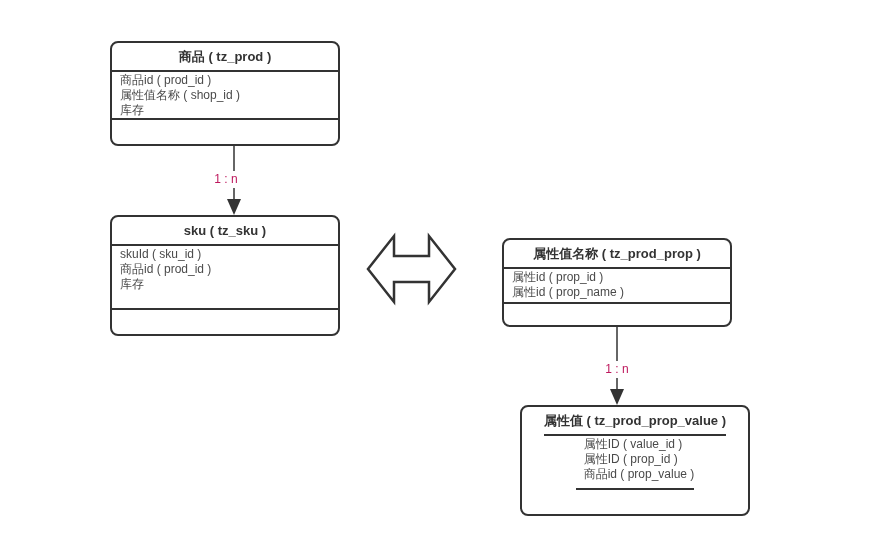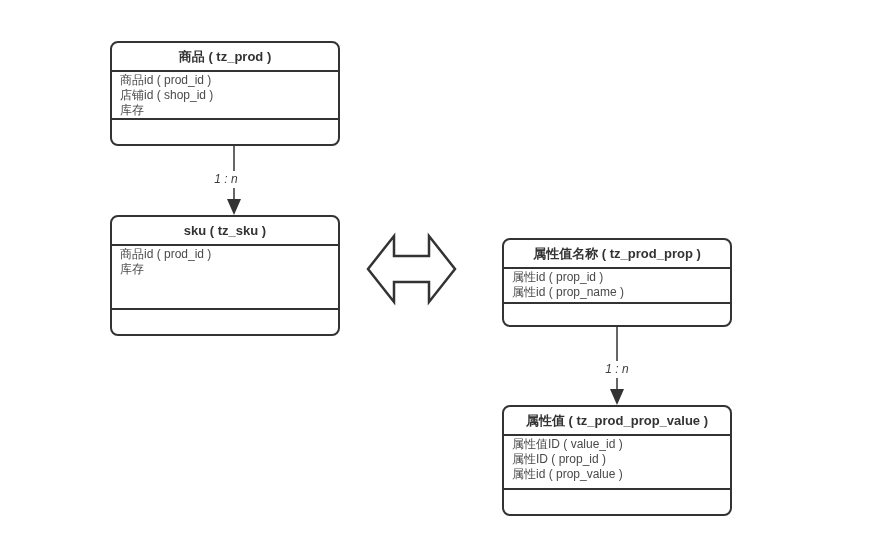--- a/index.html
+++ b/index.html
@@ -45,33 +45,32 @@
     font-size: 12px;
     line-height: 15px;
     color: #4a4a4a;
     overflow: hidden;
   }
   .t-field { white-space: nowrap; }
   .t-empty { flex: none; height: 24px; }
   .t-prod  { left: 110px; top: 41px;  width: 230px; height: 105px; }
   .t-sku   { left: 110px; top: 215px; width: 230px; height: 121px; }
   .t-prop  { left: 502px; top: 238px; width: 230px; height: 89px;  }
-  .t-value { left: 502px; top: 405px; width: 230px; height: 111px; }
+  .t-value { left: 520px; top: 405px; width: 230px; height: 111px; align-items: center; }
   .t-prop .t-empty { height: 21px; }
   .rel-label {
     position: absolute;
     width: 52px;
     height: 17px;
     background: #ffffff;
     font-size: 12px;
     line-height: 17px;
-    color: #404040;
+    color: #be185d;
     text-align: center;
     white-space: nowrap;
-    font-style: italic;
   }
   .rel-label-1 { left: 200px; top: 171px; }
   .rel-label-2 { left: 591px; top: 361px; }
 </style>
 </head>
 <body>
 
 <div class="canvas">
 
   <svg class="connectors" viewBox="0 0 884 539">
@@ -79,50 +78,51 @@
     <polygon points="227,199 241,199 234,215" fill="#333333"></polygon>
     <line x1="617" y1="327" x2="617" y2="391" stroke="#333333" stroke-width="1.5"></line>
     <polygon points="610,389 624,389 617,405" fill="#333333"></polygon>
     <polygon points="368,269 394,236 394,256 429,256 429,236 455,269 429,302 429,282 394,282 394,302" fill="#ffffff" stroke="#333333" stroke-width="2.5" stroke-linejoin="miter"></polygon>
   </svg>
 
   <div class="table t-prod">
     <div class="t-title">商品 ( tz_prod )</div>
     <div class="t-fields">
       <div class="t-field">商品id ( prod_id )</div>
-      <div class="t-field">店铺id ( shop_id )</div>
+      <div class="t-field">属性值名称 ( shop_id )</div>
       <div class="t-field">库存</div>
     </div>
     <div class="t-empty"></div>
   </div>
 
   <div class="table t-sku">
     <div class="t-title">sku ( tz_sku )</div>
     <div class="t-fields">
+      <div class="t-field">skuId ( sku_id )</div>
       <div class="t-field">商品id ( prod_id )</div>
       <div class="t-field">库存</div>
     </div>
     <div class="t-empty"></div>
   </div>
 
   <div class="table t-prop">
     <div class="t-title">属性值名称 ( tz_prod_prop )</div>
     <div class="t-fields">
       <div class="t-field">属性id ( prop_id )</div>
       <div class="t-field">属性id ( prop_name )</div>
     </div>
     <div class="t-empty"></div>
   </div>
 
   <div class="table t-value">
     <div class="t-title">属性值 ( tz_prod_prop_value )</div>
     <div class="t-fields">
-      <div class="t-field">属性值ID ( value_id )</div>
+      <div class="t-field">属性ID ( value_id )</div>
       <div class="t-field">属性ID ( prop_id )</div>
-      <div class="t-field">属性id ( prop_value )</div>
+      <div class="t-field">商品id ( prop_value )</div>
     </div>
     <div class="t-empty"></div>
   </div>
 
   <div class="rel-label rel-label-1">1 : n</div>
   <div class="rel-label rel-label-2">1 : n</div>
 
 </div>
 
 </body></html>

